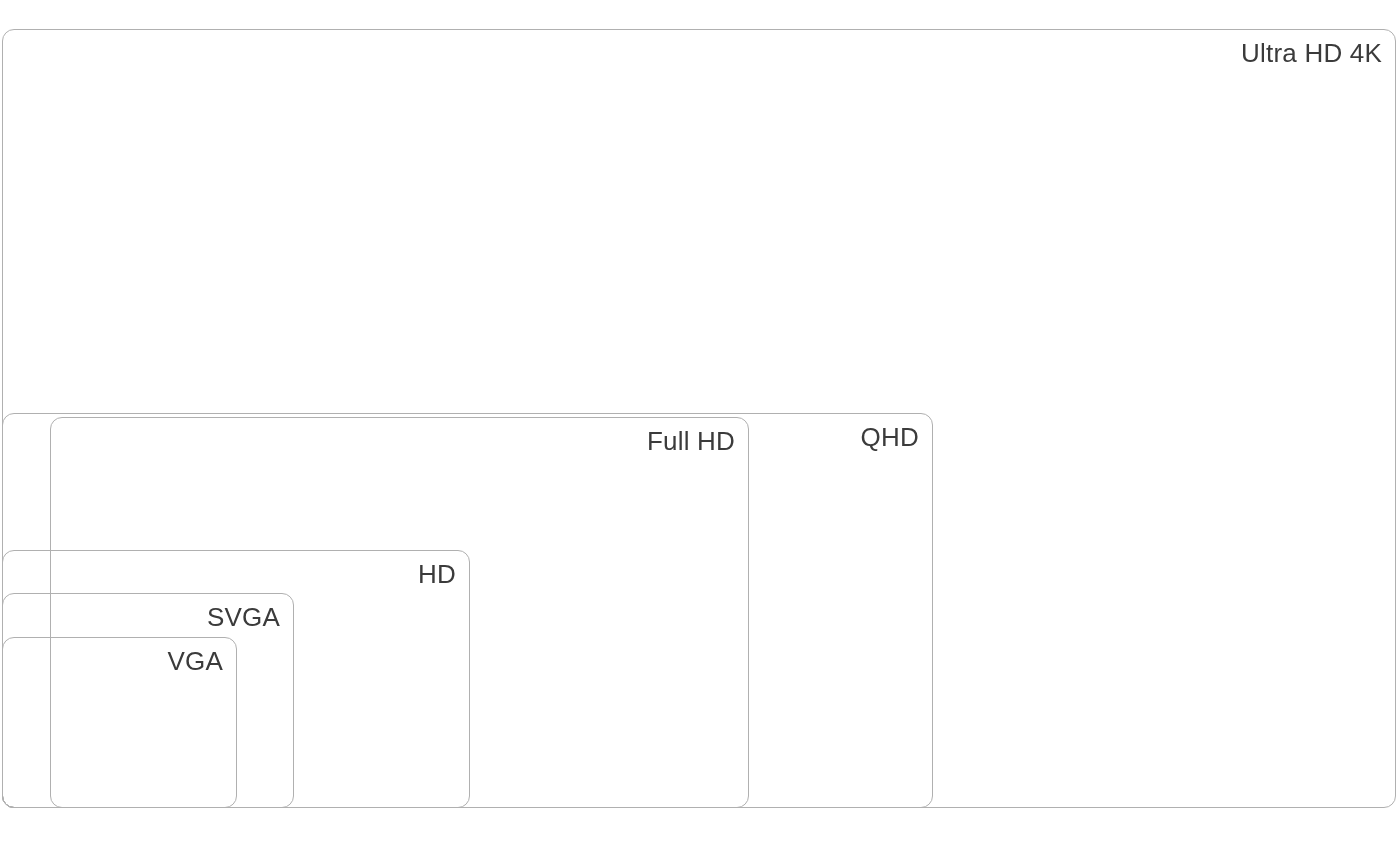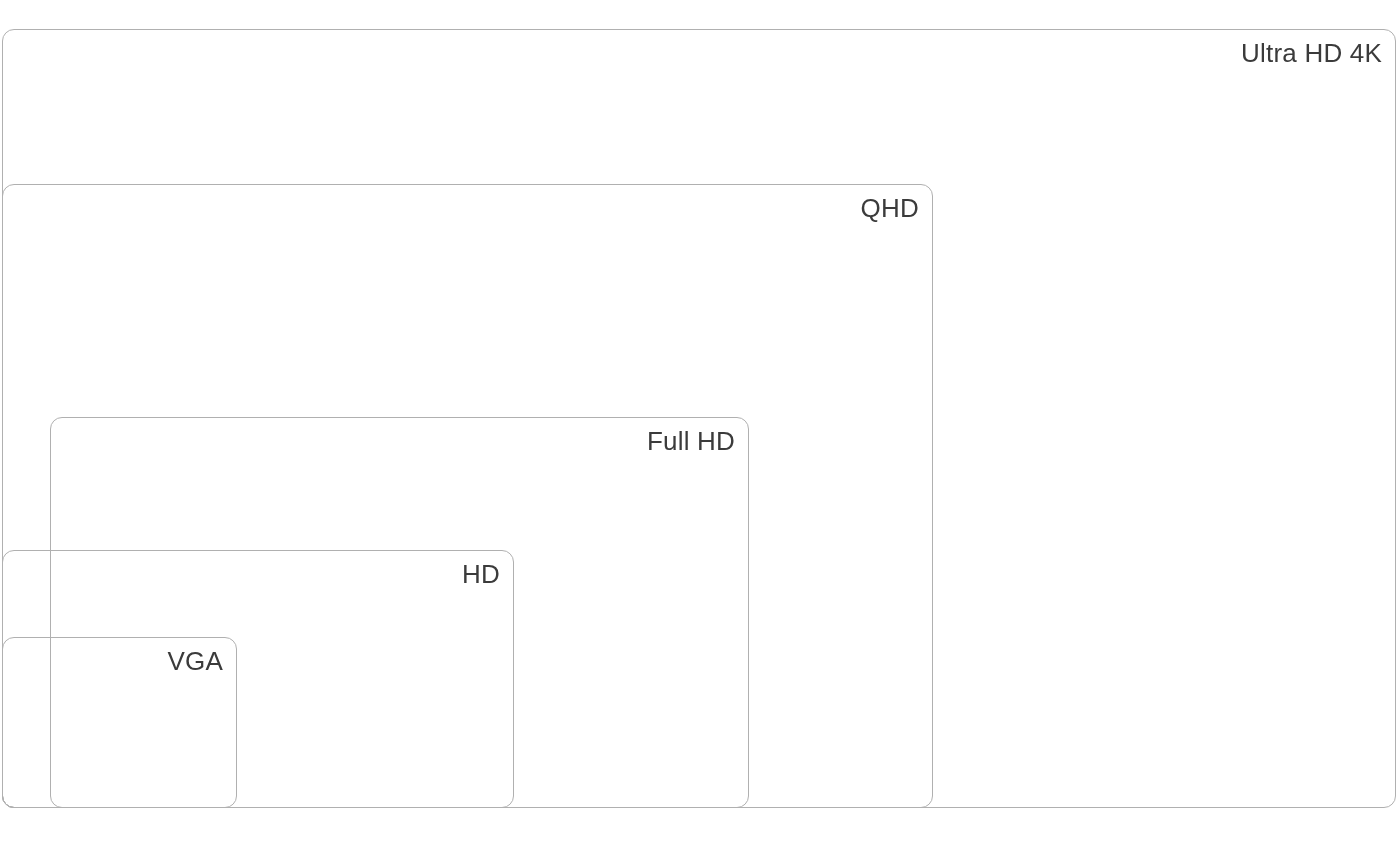--- a/index.html
+++ b/index.html
@@ -39,25 +39,28 @@
     white-space: nowrap;
   }
 </style>
 </head>
 <body>
 
 <div class="diagram">
     <div class="res-box" style="width: 1394px; height: 779px;">
     <span class="label">Ultra HD 4K</span>
   </div>
-    <div class="res-box" style="width: 931px; height: 624px;">
+    <div class="res-box" style="width: 931px; height: 395px;">
     <span class="label">QHD</span>
   </div>
     <div class="res-box" style="width: 699px; height: 391px; margin-left: 48px;">
     <span class="label">Full HD</span>
   </div>
-    <div class="res-box" style="width: 512px; height: 258px;">
+    <div class="res-box" style="width: 468px; height: 258px;">
     <span class="label">HD</span>
+  </div>
+    <div class="res-box" style="width: 292px; height: 215px;">
+    <span class="label">SVGA</span>
   </div>
     <div class="res-box" style="width: 235px; height: 171px; margin-top: 13px;">
     <span class="label">VGA</span>
   </div>
   </div>
 
 </body></html>

